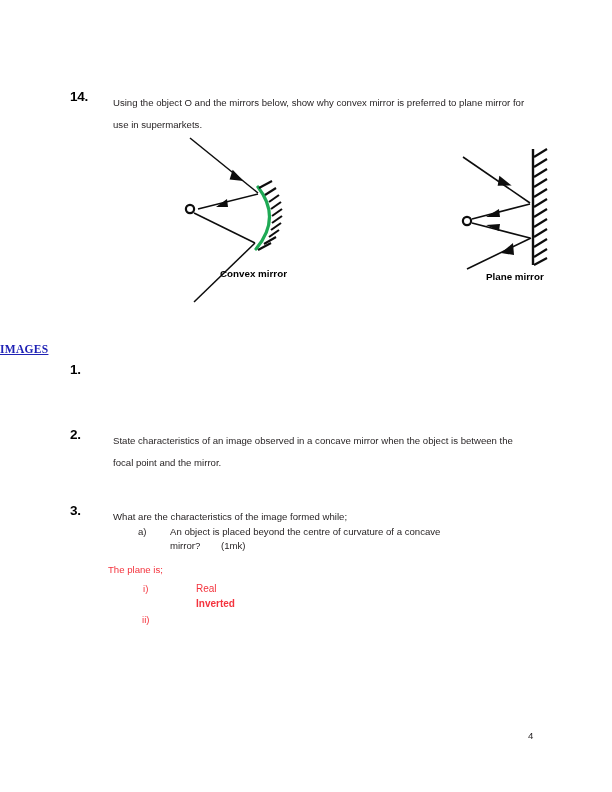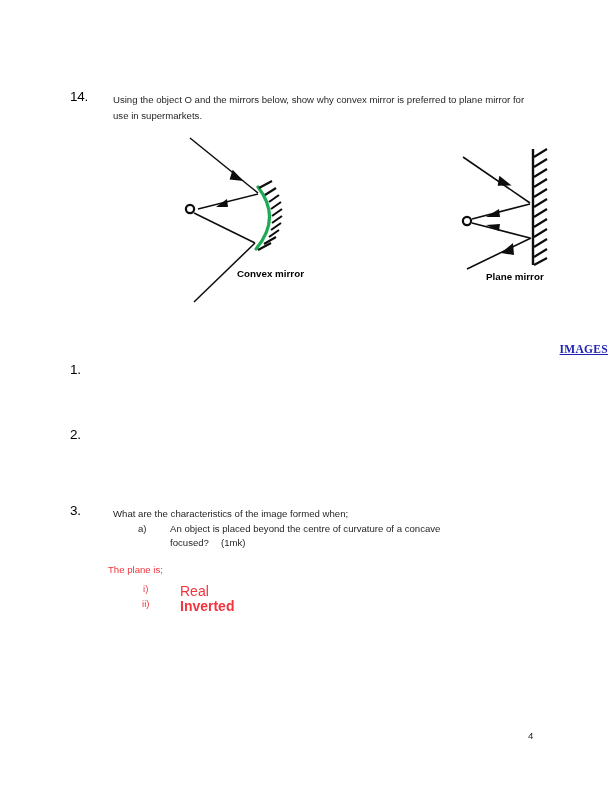--- a/index.html
+++ b/index.html
@@ -20,29 +20,29 @@
     left: 0; top: 0;
     width: 612px;
     height: 792px;
     background: #ffffff;
     box-sizing: border-box;
   }
 
   
   .qnum {
     position: absolute;
-    font-weight: normal;
+    font-weight: bold;
     font-size: 13.5px;
     color: #000000;
     letter-spacing: -0.2px;
   }
   .qbody {
     position: absolute;
     font-size: 9.6px;
-    line-height: 16px;
+    line-height: 22px;
     color: #231f20;
   }
   .ans {
     position: absolute;
     font-size: 9.6px;
     line-height: 14.5px;
     color: #f4333d;
   }
 
   
@@ -52,29 +52,29 @@
   
   .diagram {
     position: absolute;
   }
   .diag-label {
     position: absolute;
     font-size: 9.8px;
     font-weight: bold;
     color: #000000;
   }
-  #convex-label { left: 237px; top: 268px; }
+  #convex-label { left: 220px; top: 268px; }
   #plane-label  { left: 475px; top: 271px; margin-left: 11px; }
 
   
   #images-heading {
     position: absolute;
-    left: 12px; top: 343px;
+    left: 0; top: 343px;
     width: 596px;
-    text-align: right;
+    text-align: left;
     font-family: "Liberation Serif", serif;
     font-weight: bold;
     font-size: 11.5px;
     color: #1f22b5;
   }
   #images-heading span { text-decoration: underline; letter-spacing: 0.3px; }
 
   
   #q1-num  { left: 70px; top: 362px; }
   #q1-text { left: 113px; top: 364px; width: 420px; }
@@ -87,24 +87,24 @@
 
   
   #q3-num   { left: 70px; top: 503px; }
   #q3-text  { left: 113px; top: 506px; width: 420px; }
   #q3a-lbl  { left: 138px; top: 521px; }
   #q3a-text { left: 170px; top: 521px; width: 330px; }
   #q3a-mirror { left: 170px; top: 535px; }
   #q3a-marks  { left: 221px; top: 535px; }
   #q3-ans-lead { left: 108px; top: 563px; }
   .roman-lbl { position: absolute; font-size: 9.6px; color: #f4333d; }
-  .roman-val { position: absolute; font-size: 14px; color: #f4333d; }
+  .roman-val { position: absolute; font-size: 10px; color: #f4333d; margin-left: 16px; }
   #r1-lbl { left: 143px; top: 583px; }
   #r1-val { left: 180px; top: 583px; }
-  #r2-lbl { left: 142px; top: 598px; text-align: right; }
+  #r2-lbl { left: 142px; top: 614px; text-align: right; }
   #r2-val { left: 180px; top: 598px; font-weight: bold; }
 
   
   #page-number {
     position: absolute;
     left: 528px; top: 730px;
     font-size: 9.6px;
     color: #231f20;
   }
 </style>
@@ -198,26 +198,27 @@
   </svg>
   <div class="diag-label" id="plane-label">Plane mirror</div>
 
   <div id="images-heading">
     <span>IMAGES</span>
   </div>
 
   <div class="qnum" id="q1-num">1.</div>
 
   <div class="qnum" id="q2-num">2.</div>
+  <div class="qbody" id="q2-text">State characteristics of an image observed in a concave mirror when the object is between the focal point and the mirror.</div>
 
   <div class="qnum" id="q3-num">3.</div>
-  <div class="qbody" id="q3-text">What are the characteristics of the image formed when;</div>
+  <div class="qbody" id="q3-text">What are the characteristics of the image formed while;</div>
   <div class="qbody" id="q3a-lbl">a)</div>
   <div class="qbody" id="q3a-text">An object is placed beyond the centre of curvature of a concave</div>
-  <div class="qbody" id="q3a-mirror">focused?</div>
+  <div class="qbody" id="q3a-mirror">mirror?</div>
   <div class="qbody" id="q3a-marks">(1mk)</div>
 
   <div class="ans" id="q3-ans-lead">The plane is;</div>
   <div class="roman-lbl" id="r1-lbl">i)</div>
   <div class="roman-val" id="r1-val">Real</div>
   <div class="roman-lbl" id="r2-lbl">ii)</div>
   <div class="roman-val" id="r2-val">Inverted</div>
 
   <div id="page-number">4</div>
 

